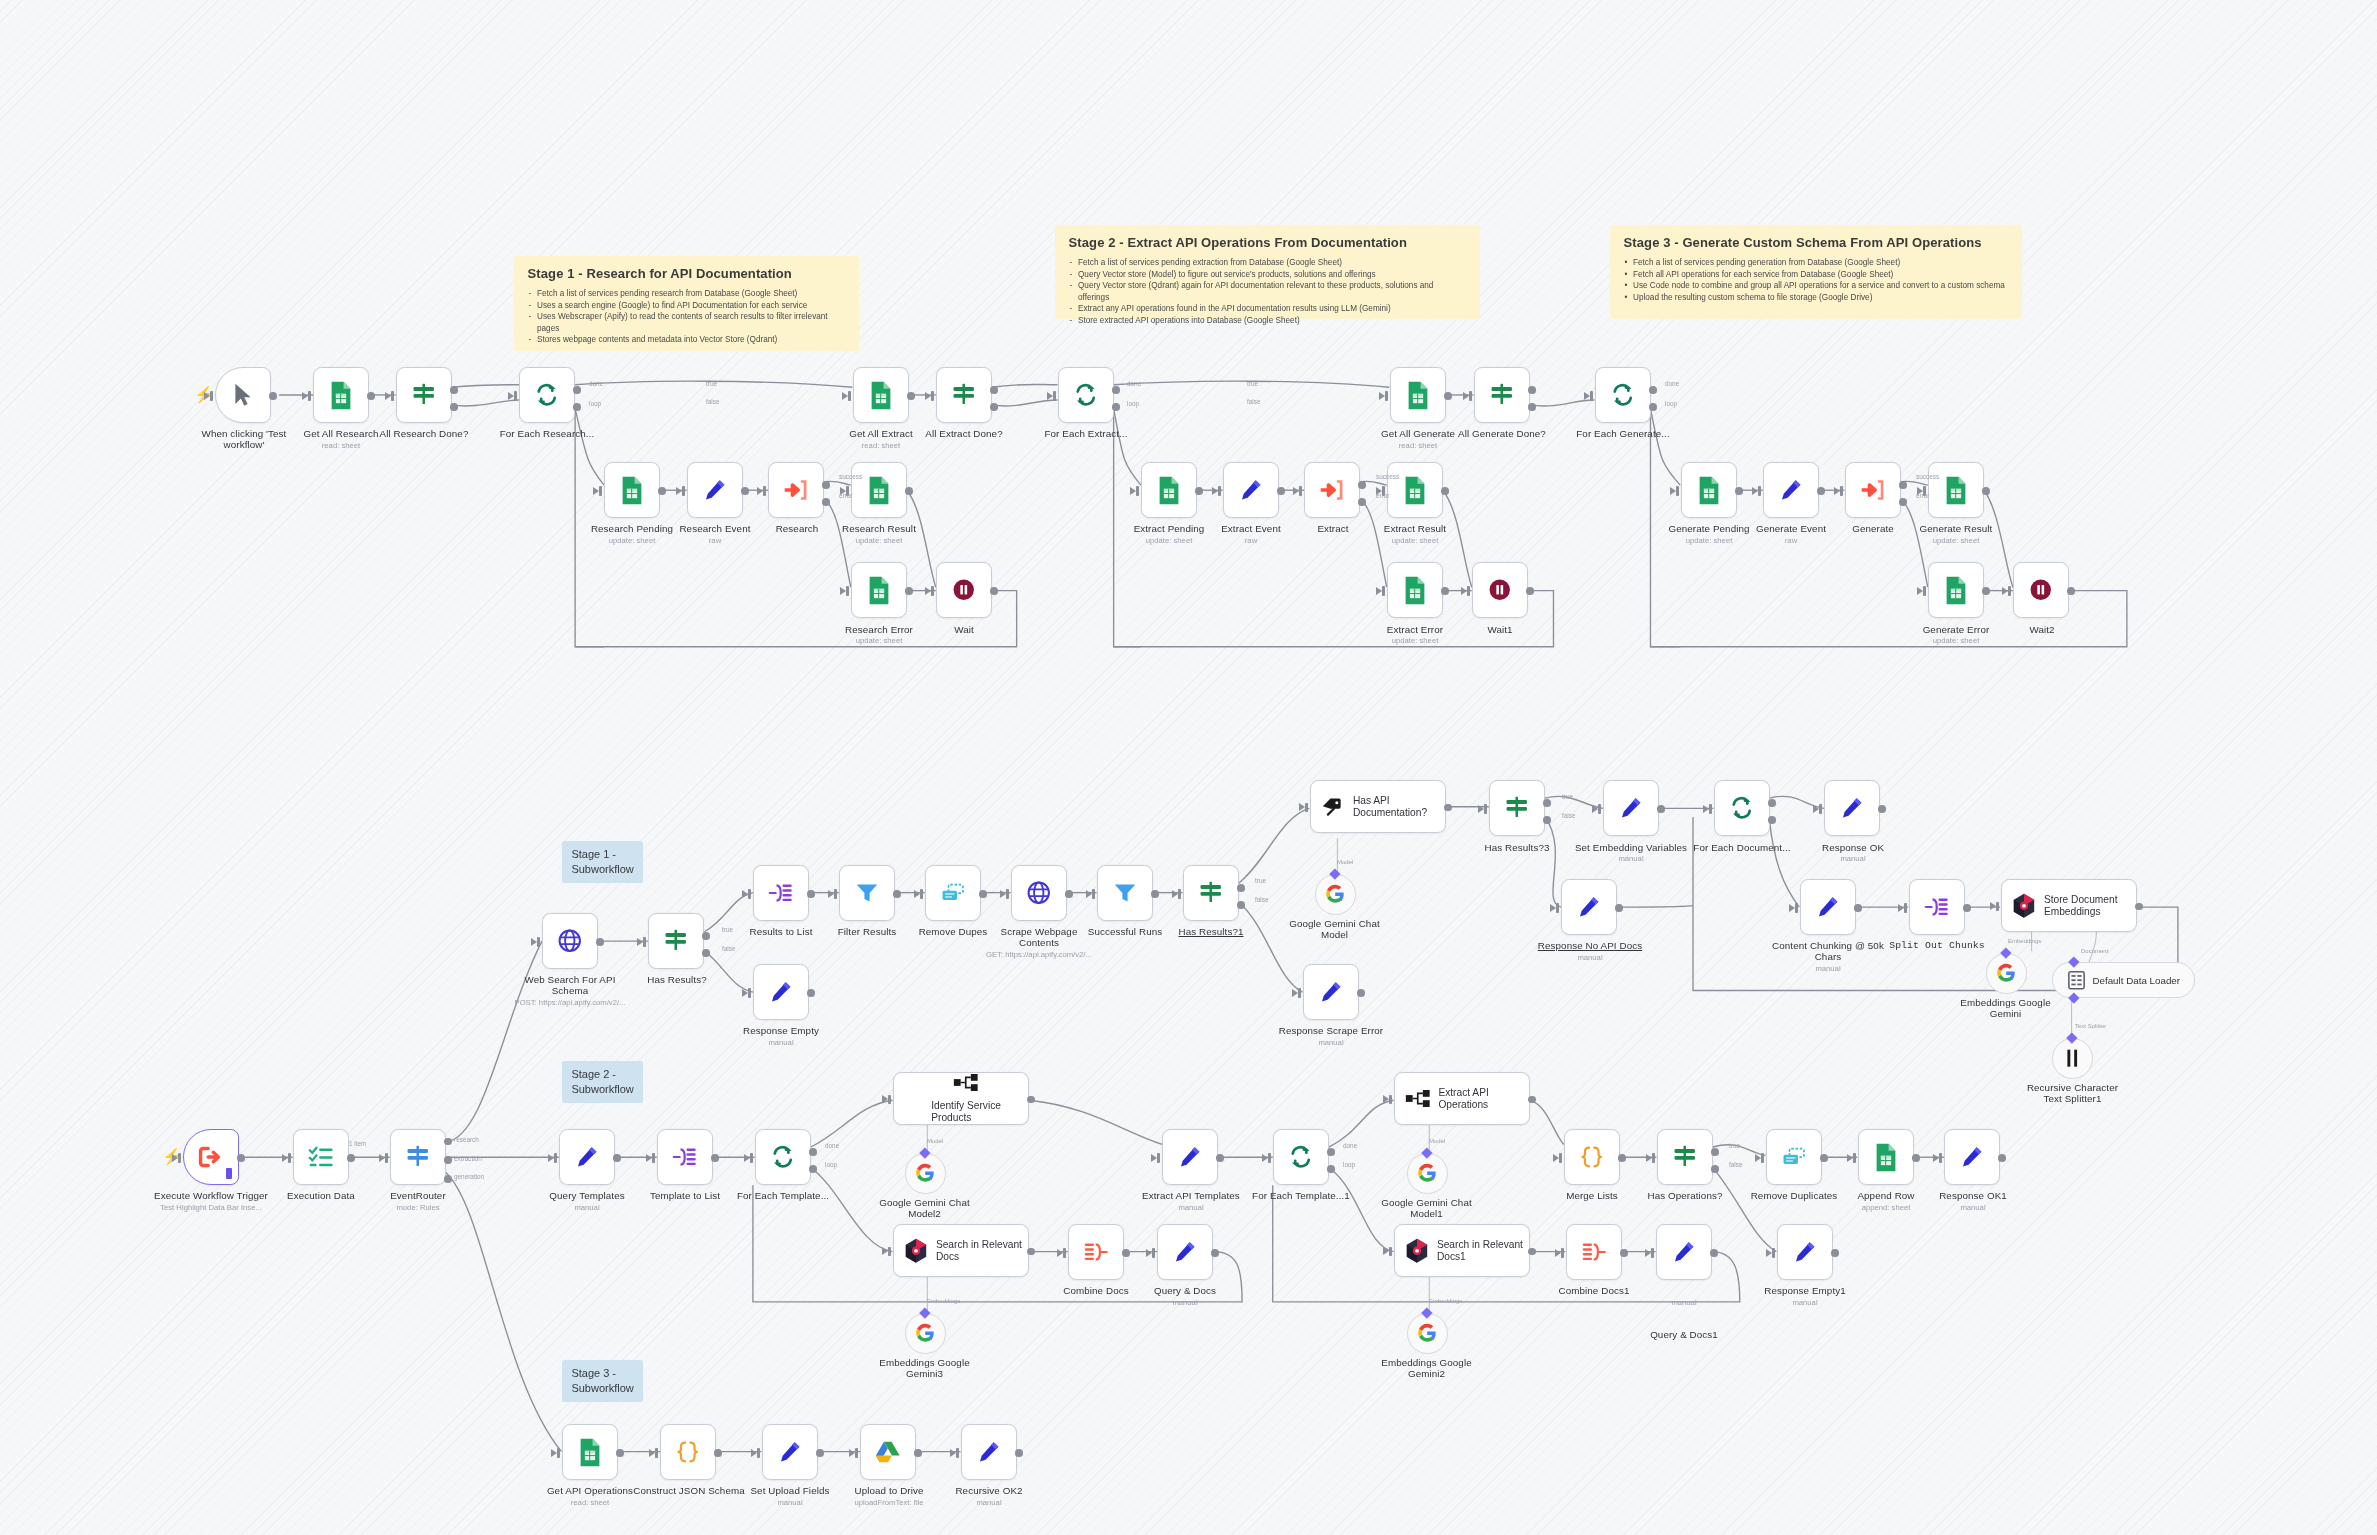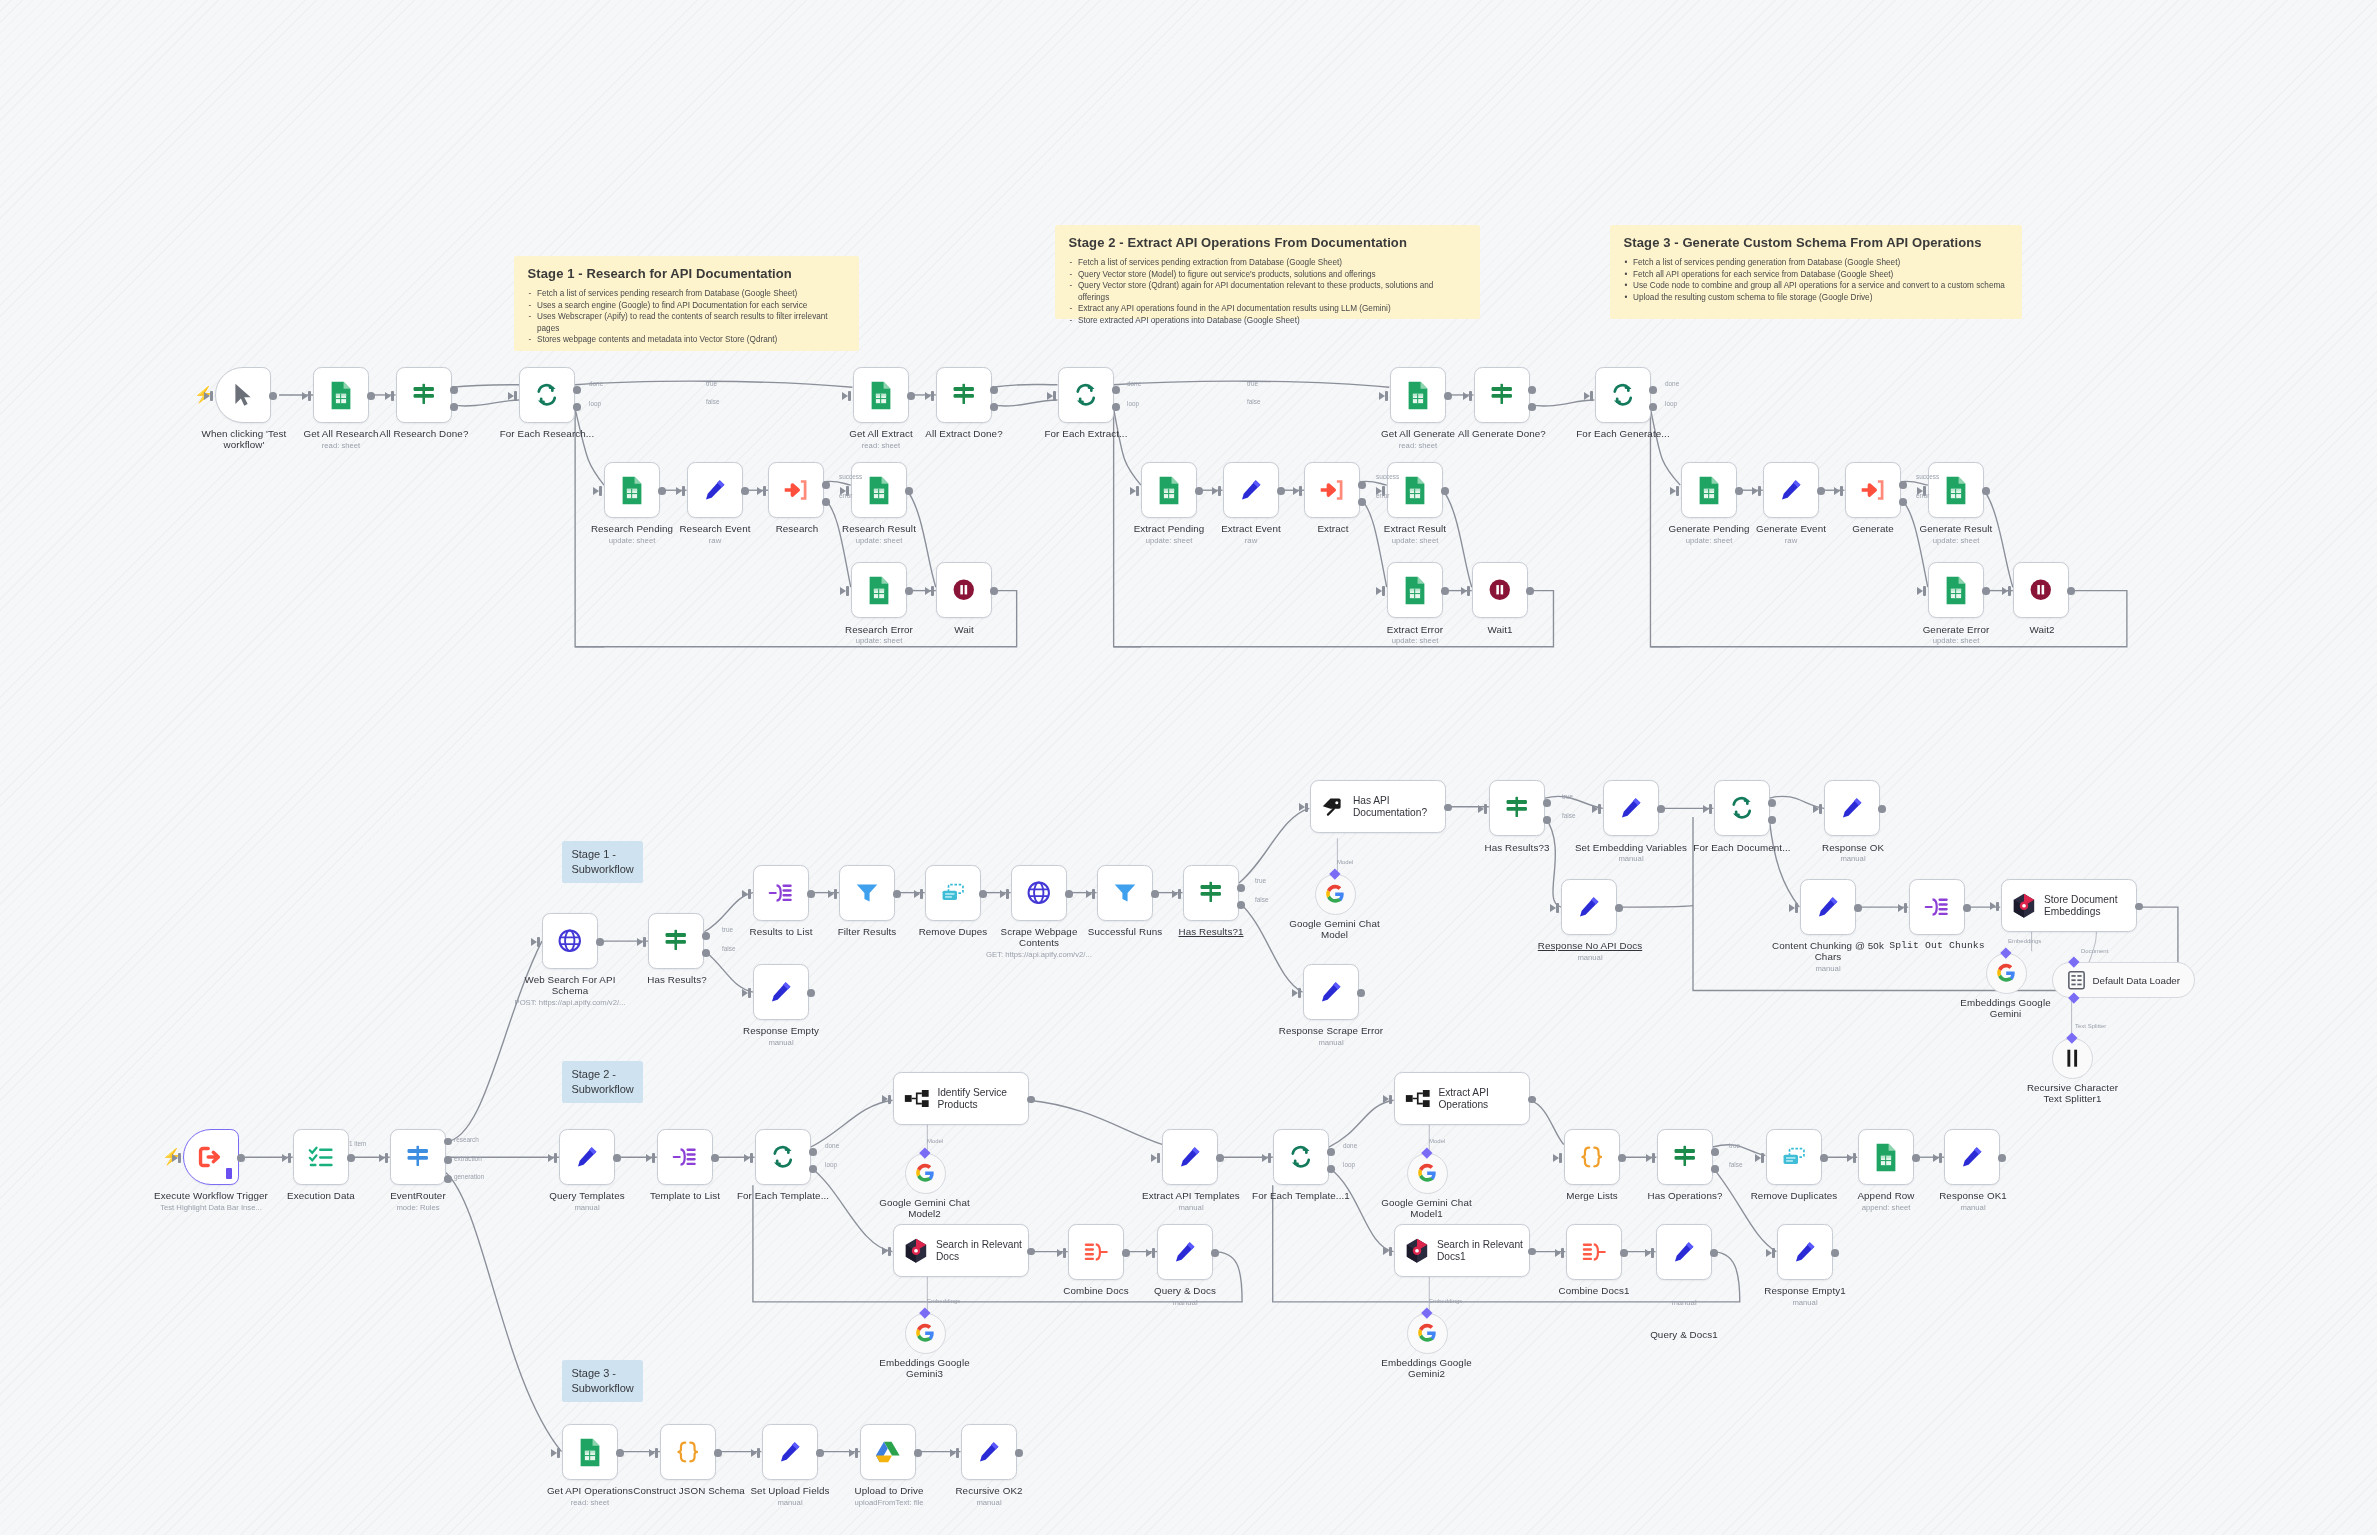--- a/index.html
+++ b/index.html
@@ -1001,21 +1001,21 @@
           <path d="M6 12 A10 10 0 0 1 23 7 l-3 0 M23 7 l0 4" stroke="#137a5c" stroke-width="3.4" fill="none" stroke-linecap="round"></path>
           <path d="M26 20 A10 10 0 0 1 9 25 l3 0 M9 25 l0 -4" stroke="#137a5c" stroke-width="3.4" fill="none" stroke-linecap="round"></path>
         </svg>
       </span>
       <div class="inbar" style="left: -6px; top: 23.4px;"></div>
       <div class="inarrow" style="left: -12px; top: 24px;"></div>
       <div class="port" style="left: 53px; top: 18px;"></div>
       <div class="port" style="left: 53px; top: 35px;"></div>
     </div>
     <div class="node-label" style="left: 702px; top: 1190px; width: 162px;">For Each Template...</div>
-    <div class="node wide" style="left: 893px; top: 1072px;">
+    <div class="node wide" style="left: 893px; top: 1072px; flex-direction: column;">
       <span>
         <svg class="ico" width="25.5" height="19" viewBox="0 0 30 22">
           <rect x="1" y="7" width="8" height="8" fill="#1b1b1b"></rect>
           <rect x="21" y="1" width="8" height="8" fill="#1b1b1b"></rect>
           <rect x="21" y="13" width="8" height="8" fill="#1b1b1b"></rect>
           <path d="M9 11 h6 v-6 h6 M15 11 v6 h6" stroke="#1b1b1b" stroke-width="2" fill="none"></path>
         </svg>
       </span>
       <span class="wide-title" style="white-space: pre-line;">Identify Service
 Products</span>

